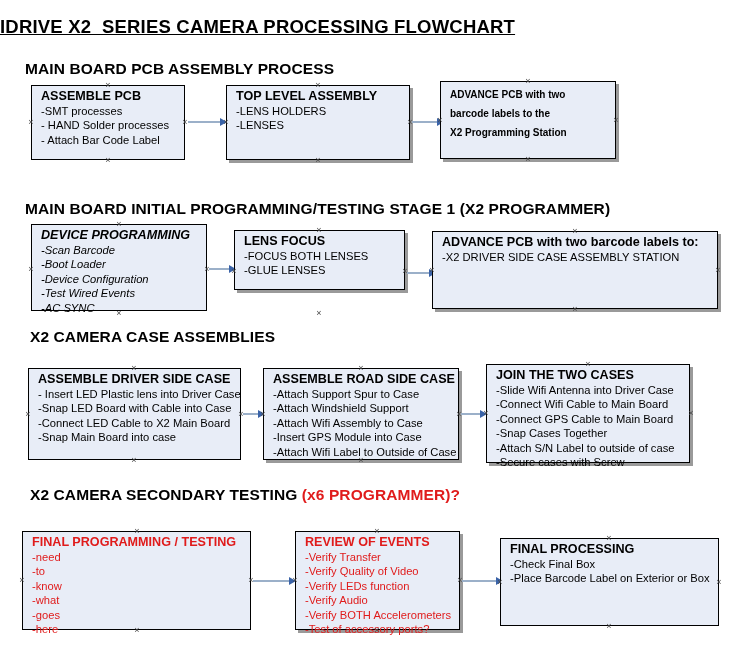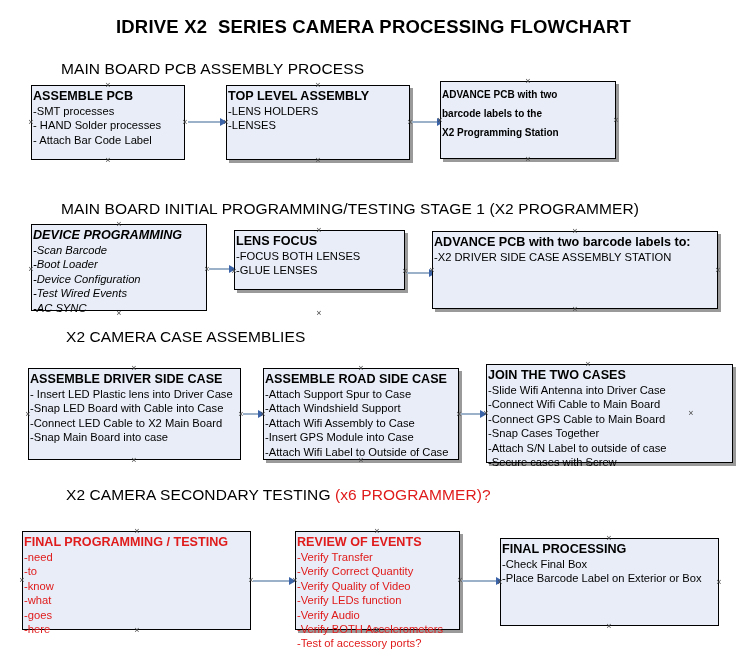--- a/index.html
+++ b/index.html
@@ -20,43 +20,42 @@
     left: 0; top: 0;
     width: 747px;
     height: 662px;
   }
   .abs { position: absolute; }
 
   
   #chart-title {
     left: 0; top: 16px;
     width: 747px;
-    text-align: center;
     font-size: 18.5px;
     font-weight: bold;
     letter-spacing: 0.2px;
     white-space: pre;
+    text-decoration: underline;
   }
 
   
   .section-heading {
     font-size: 15.5px;
-    font-weight: normal;
+    font-weight: bold;
     white-space: nowrap;
     letter-spacing: 0.1px;
-    margin-left: 36px;
   }
   .section-heading .suffix-red { color: #e01b1b; }
 
   
   .proc-box {
     box-sizing: border-box;
     background: #e8edf7;
     border: 1.3px solid #000000;
-    padding: 3px 4px 3px 1px;
+    padding: 3px 4px 3px 9px;
     overflow: visible;
   }
   .proc-box.shadowed {
     box-shadow: 3px 3px 0 0 #9a9a9a;
   }
   .box-title {
     font-size: 12.6px;
     font-weight: bold;
     line-height: 15px;
     white-space: nowrap;
@@ -220,21 +219,21 @@
     <div class="box-line">-Attach Wifi Label to Outside of Case</div>
   </div>
   <div class="abs handle" style="left:361px; top:368px;"></div>
   <div class="abs handle" style="left:361px; top:460px;"></div>
   <div class="abs handle" style="left:263px; top:414px;"></div>
   <div class="abs handle" style="left:459px; top:414px;"></div>
 
   <div class="abs arrow-line" style="left:461px; top:413px; width:20px;"></div>
   <div class="abs arrow-head" style="left:480px; top:409.5px;"></div>
 
-  <div class="abs proc-box shadowed" style="left:486px; top:364px; width:247px; height:99px;">
+  <div class="abs proc-box shadowed" style="left:486px; top:364px; width:204px; height:99px;">
     <div class="box-title">JOIN THE TWO CASES</div>
     <div class="box-line">-Slide Wifi Antenna into Driver Case</div>
     <div class="box-line">-Connect Wifi Cable to Main Board</div>
     <div class="box-line">-Connect GPS Cable to Main Board</div>
     <div class="box-line">-Snap Cases Together</div>
     <div class="box-line">-Attach S/N Label to outside of case</div>
     <div class="box-line">-Secure cases with Screw</div>
   </div>
   <div class="abs handle" style="left:588px; top:364px;"></div>
   <div class="abs handle" style="left:588px; top:463px;"></div>
@@ -258,21 +257,20 @@
   <div class="abs handle" style="left:137px; top:630px;"></div>
   <div class="abs handle" style="left:22px; top:580px;"></div>
   <div class="abs handle" style="left:251px; top:580px;"></div>
 
   <div class="abs arrow-line" style="left:253px; top:580px; width:37px;"></div>
   <div class="abs arrow-head" style="left:289px; top:576.5px;"></div>
 
   <div class="abs proc-box red shadowed" style="left:295px; top:531px; width:165px; height:99px;">
     <div class="box-title">REVIEW OF EVENTS</div>
     <div class="box-line">-Verify Transfer</div>
-    <div class="box-line">-Verify Correct Quantity</div>
     <div class="box-line">-Verify Quality of Video</div>
     <div class="box-line">-Verify LEDs function</div>
     <div class="box-line">-Verify Audio</div>
     <div class="box-line">-Verify BOTH Accelerometers</div>
     <div class="box-line">-Test of accessory ports?</div>
   </div>
   <div class="abs handle" style="left:377px; top:531px;"></div>
   <div class="abs handle" style="left:377px; top:630px;"></div>
   <div class="abs handle" style="left:295px; top:580px;"></div>
   <div class="abs handle" style="left:460px; top:580px;"></div>

